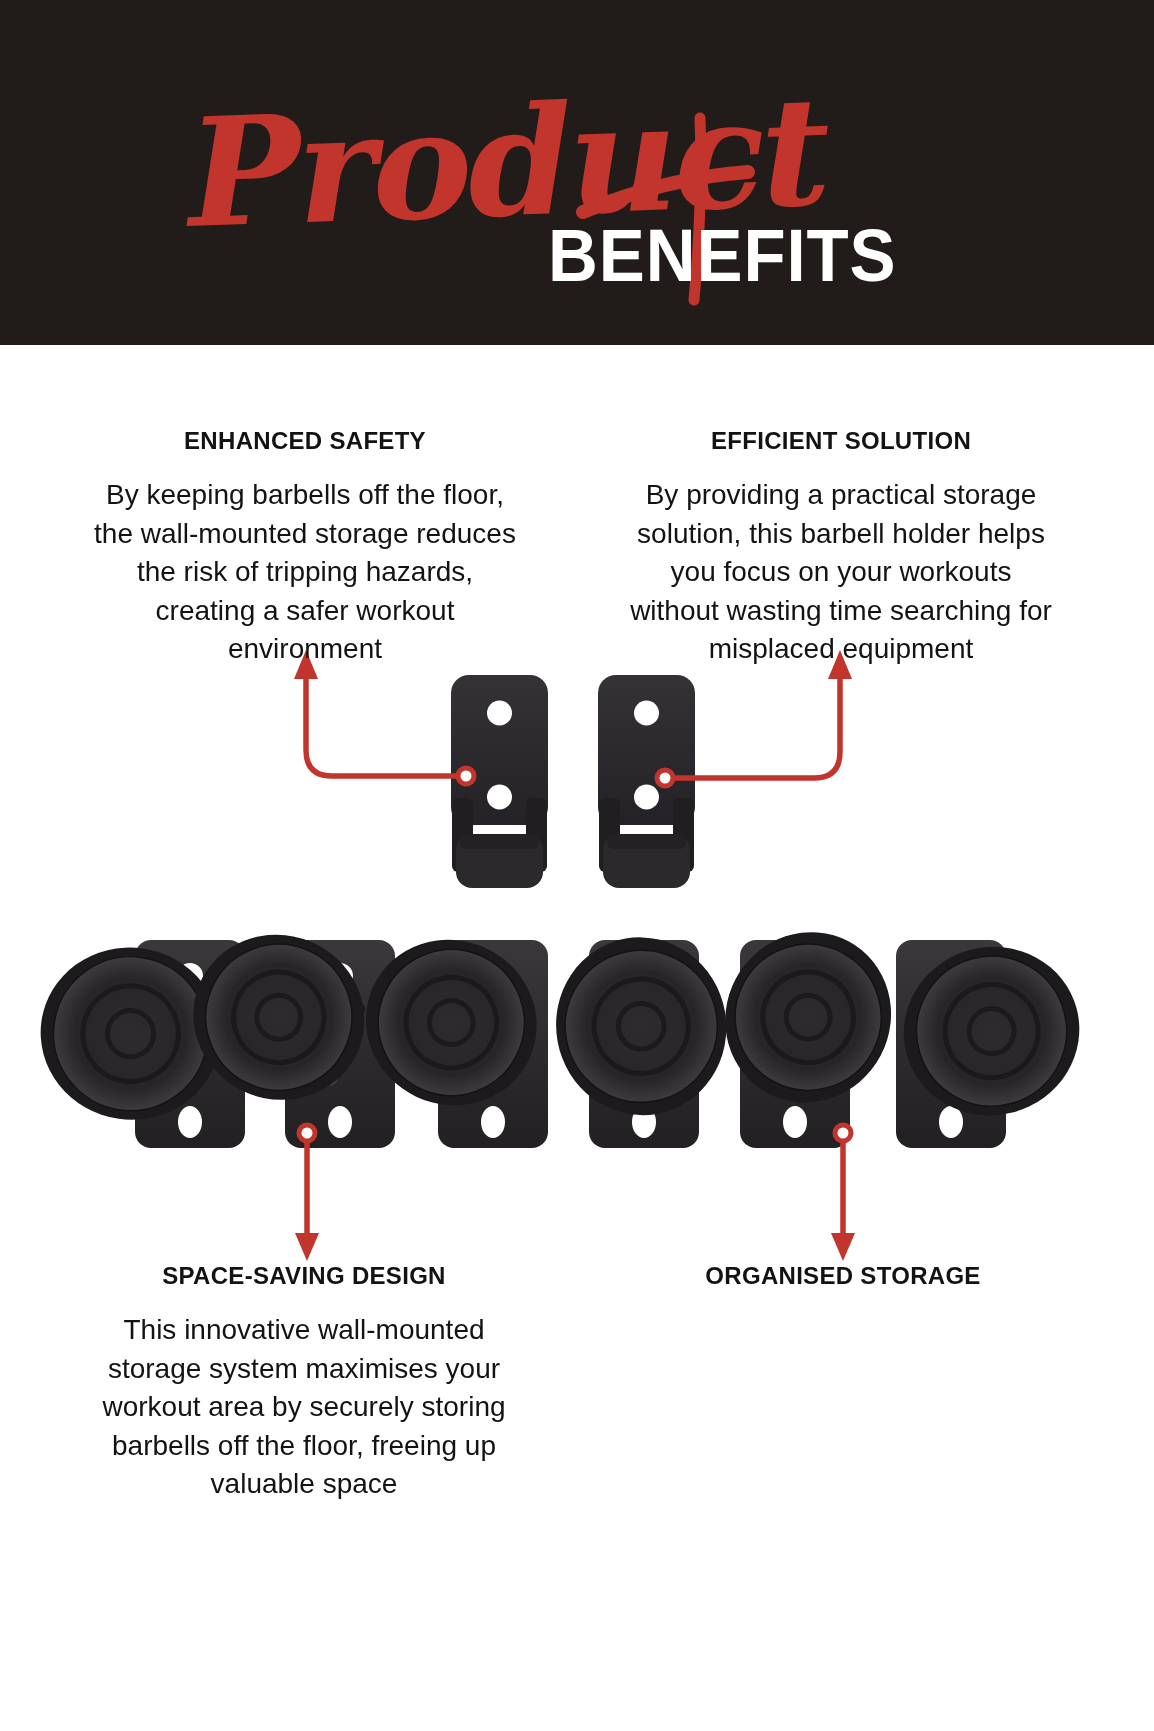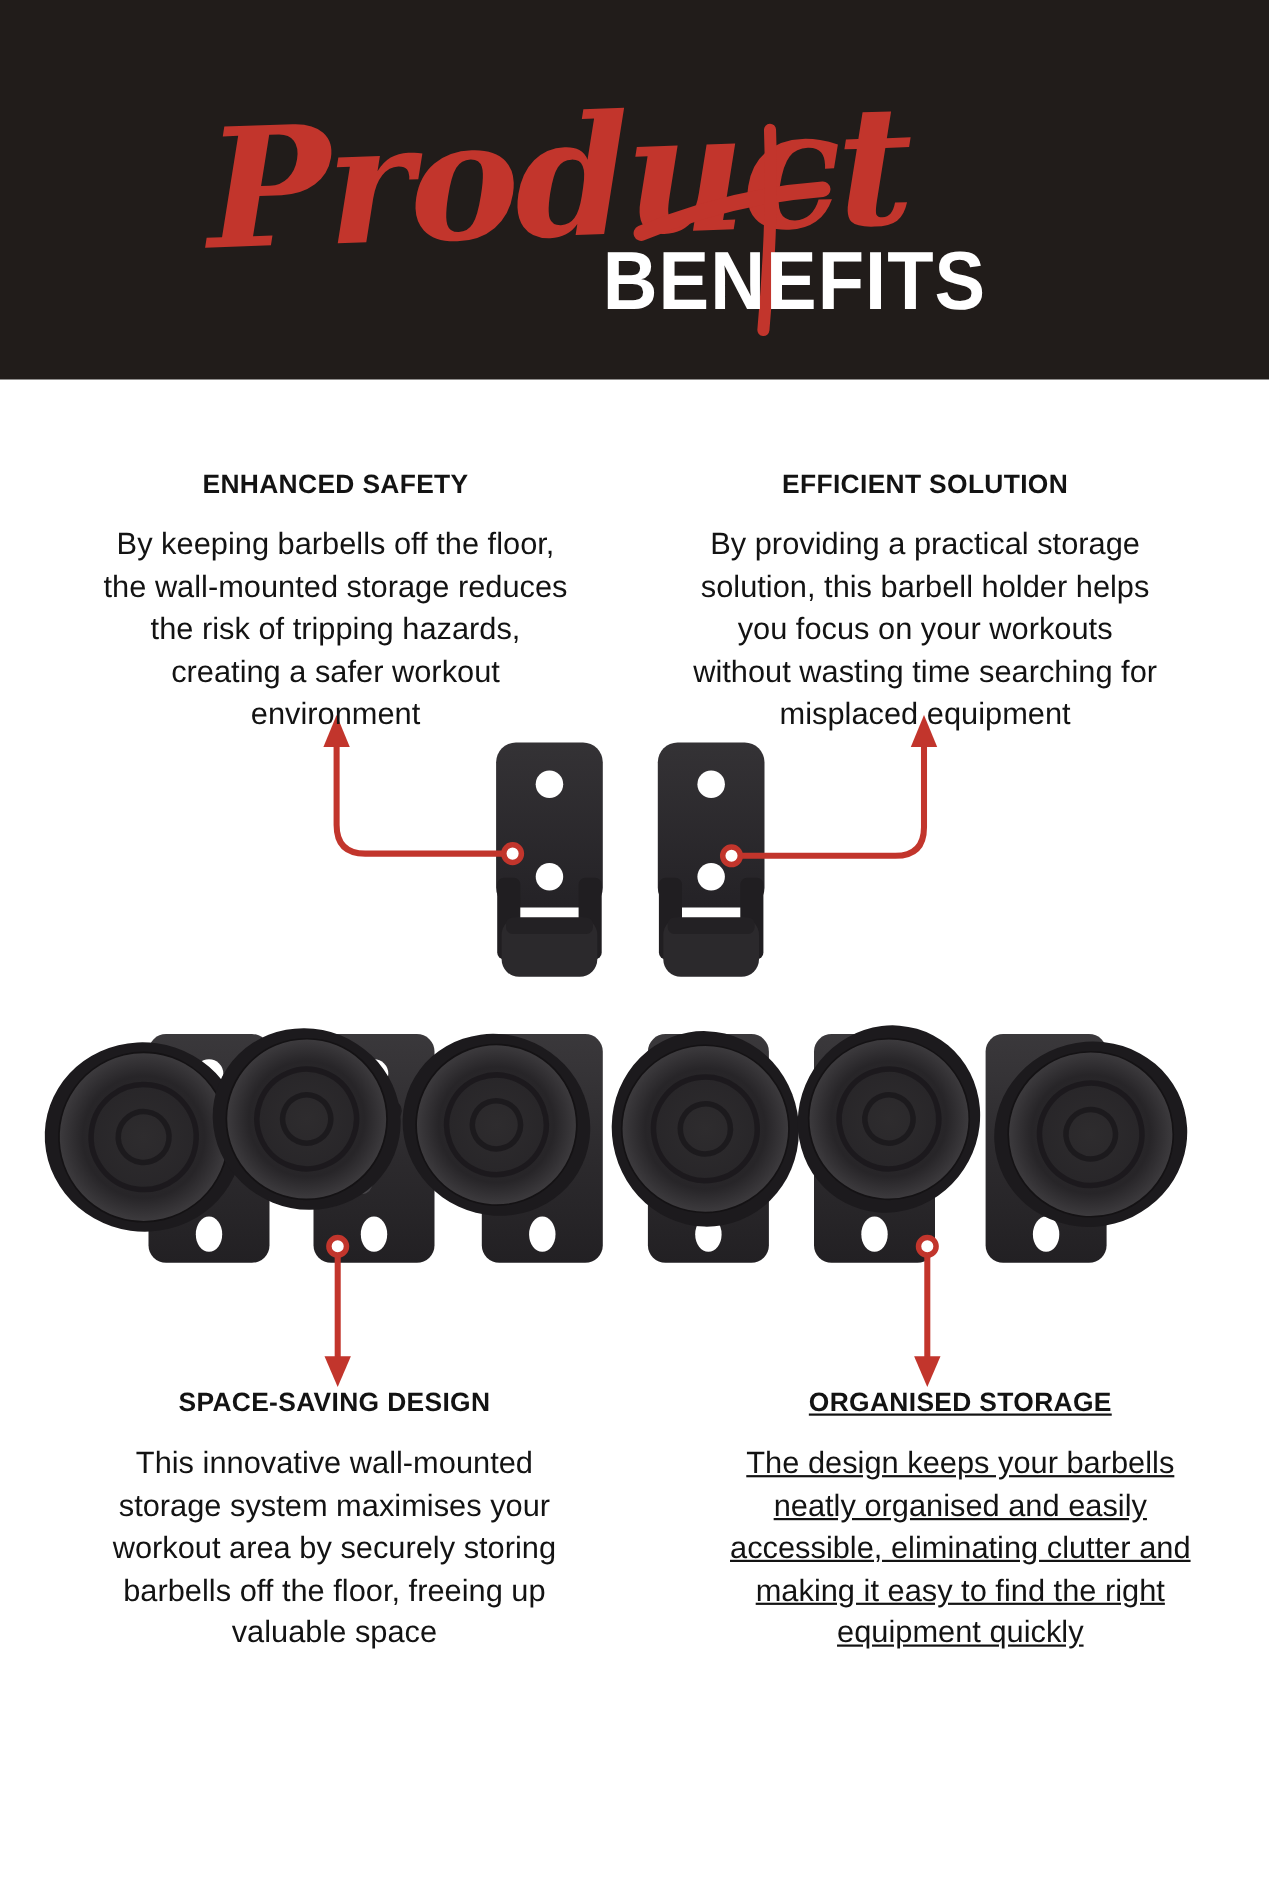--- a/index.html
+++ b/index.html
@@ -22,21 +22,21 @@
     font-size:75px;font-weight:800;color:#ffffff;letter-spacing:1px;
     transform:scaleX(0.92);transform-origin:left center;white-space:nowrap;
   }
   
   .benefit{position:absolute;text-align:center;}
   .benefit-title{font-size:24px;font-weight:700;line-height:36px;margin:0 0 3px 0;letter-spacing:.3px;}
   .benefit-body{font-size:28px;line-height:38.6px;margin:17px;white-space:pre-line;}
   .pos-tl{left:57px;top:423px;width:496px;}
   .pos-tr{left:595px;top:423px;width:492px;}
   .pos-bl{left:68px;top:1258px;width:472px;}
-  .pos-br{left:634px;top:1258px;width:478px;text-decoration:underline;}
+  .pos-br{left:604px;top:1258px;width:478px;}
   
   .art{position:absolute;left:0;top:0;}
   .al{fill:none;stroke:var(--accent,#c2352c);stroke-width:5.5;}
   .ah{fill:var(--accent,#c2352c);stroke:none;}
   .ac{fill:#ffffff;stroke:var(--accent,#c2352c);stroke-width:5;}
 </style>
 </head>
 <body>
 
 <div class="canvas">
@@ -211,20 +211,15 @@
   <section class="benefit pos-bl">
     <h2 class="benefit-title">SPACE-SAVING DESIGN</h2>
     <p class="benefit-body">This innovative wall-mounted
 storage system maximises your
 workout area by securely storing
 barbells off the floor, freeing up
 valuable space</p>
   </section>
   <section class="benefit pos-br">
     <h2 class="benefit-title">ORGANISED STORAGE</h2>
-    <p class="benefit-body">The design keeps your barbells
-neatly organised and easily
-accessible, eliminating clutter and
-making it easy to find the right
-equipment quickly</p>
   </section>
 
 </div>
 
 </body></html>

